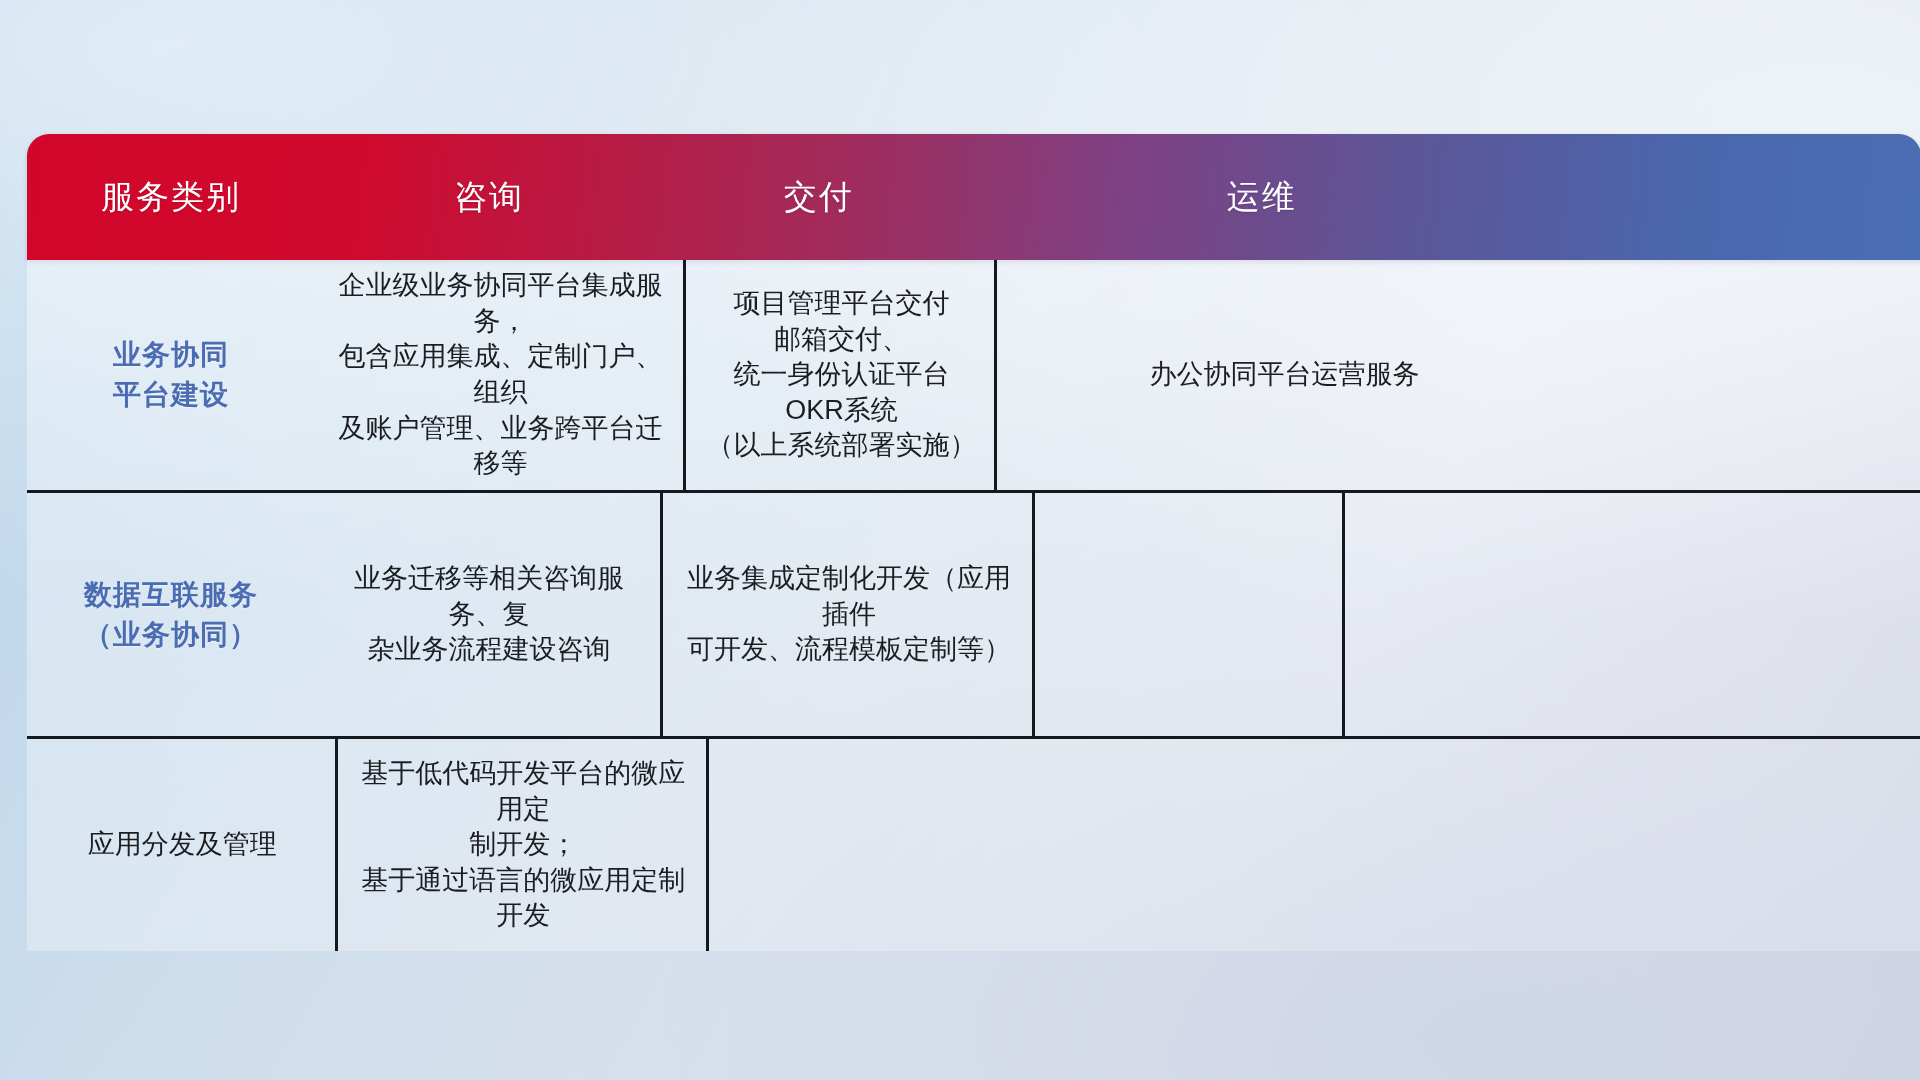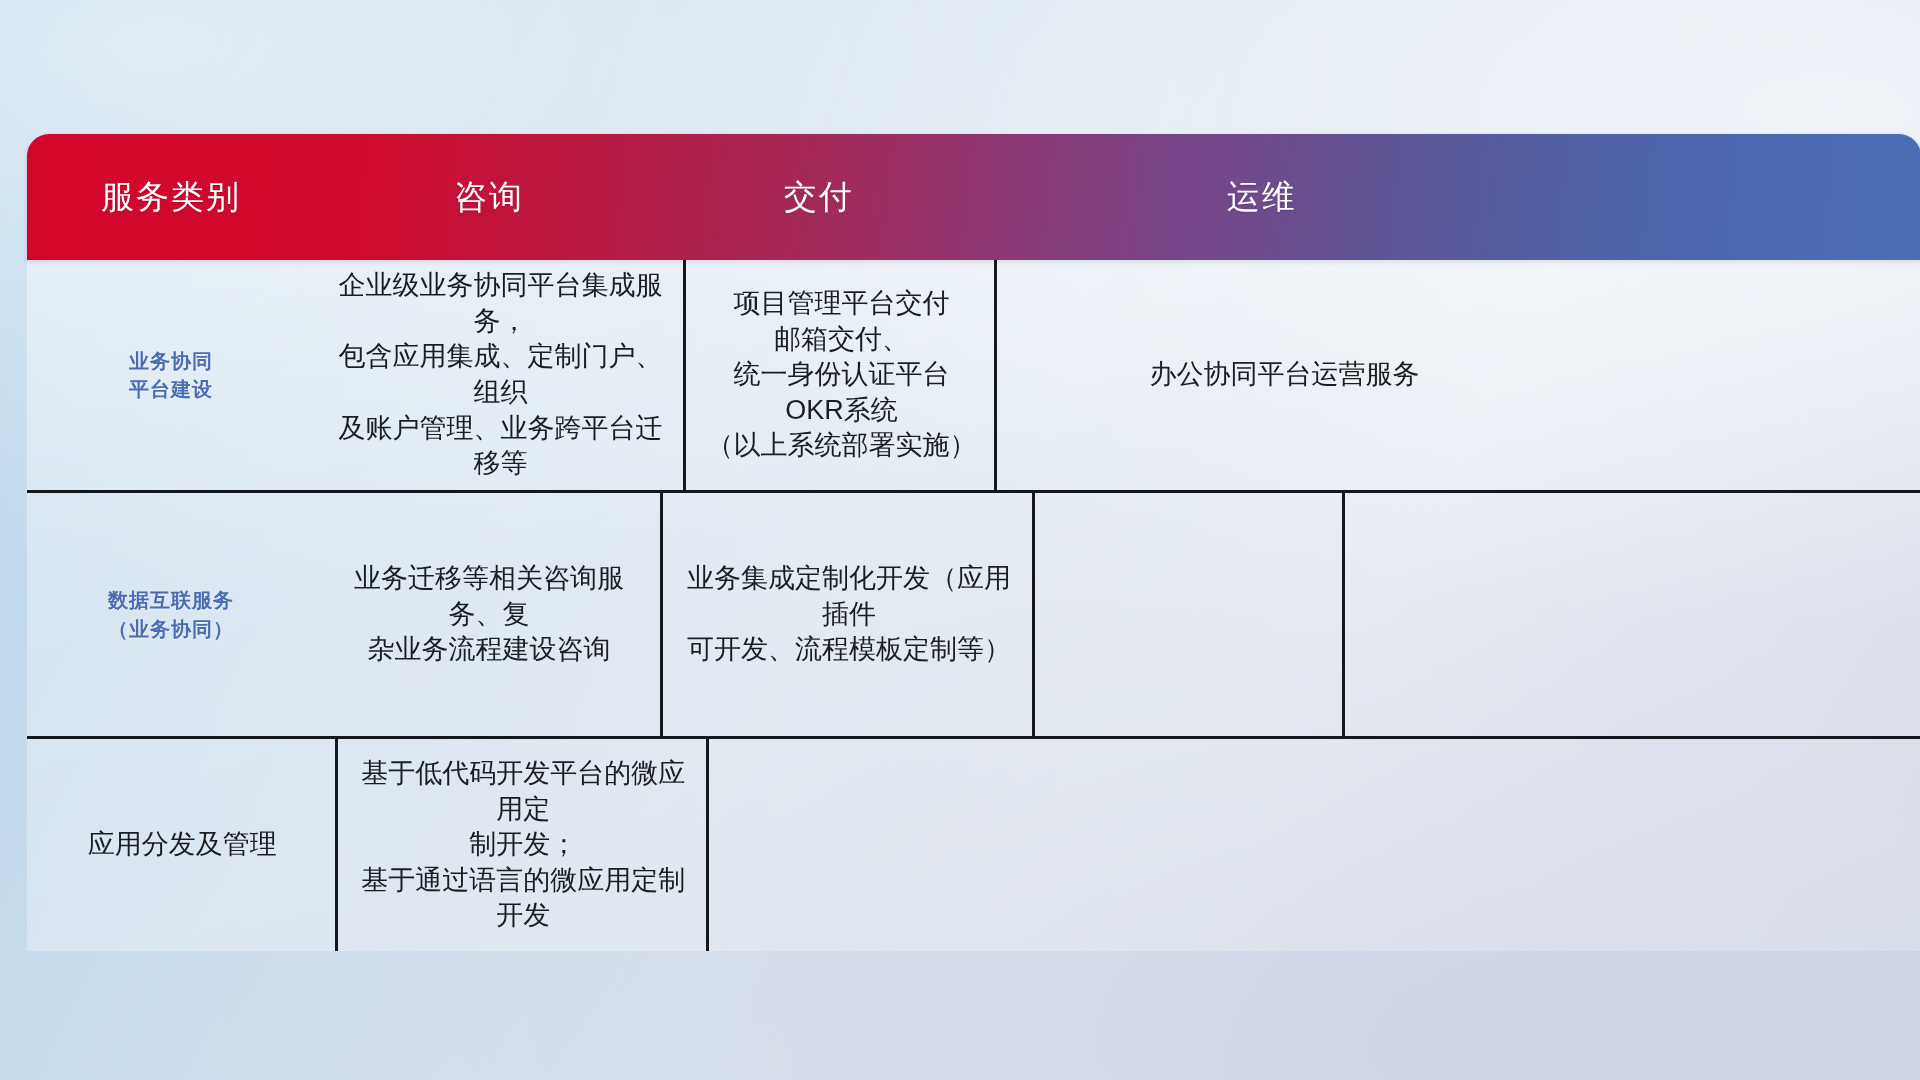--- a/index.html
+++ b/index.html
@@ -40,21 +40,21 @@
     box-sizing:border-box;position:relative;
     display:flex;align-items:center;justify-content:center;
     padding:10px 14px;
     font-size:27px;line-height:1.32;color:#1b1d21;
     text-align:center;white-space:pre-line;
   }
   .cell.vline:after{
     content:"";position:absolute;right:0;top:0;bottom:0;width:3px;background:#15181c;
   }
   .cat{
-    color:#4a6cb3;font-weight:bold;font-size:20px;line-height:1.42;letter-spacing:1px;
+    color:#4a6cb3;font-weight:bold;font-size:28px;line-height:1.42;letter-spacing:1px;
     text-shadow:0 1px 1px rgba(255,255,255,0.5);
   }
   
   .c0{width:15.2%}
   .c1{width:18.4%}
   .c2{width:19.6%}
   .c3{width:16.4%}
   .c4{width:30.4%}
 </style>
 </head>

